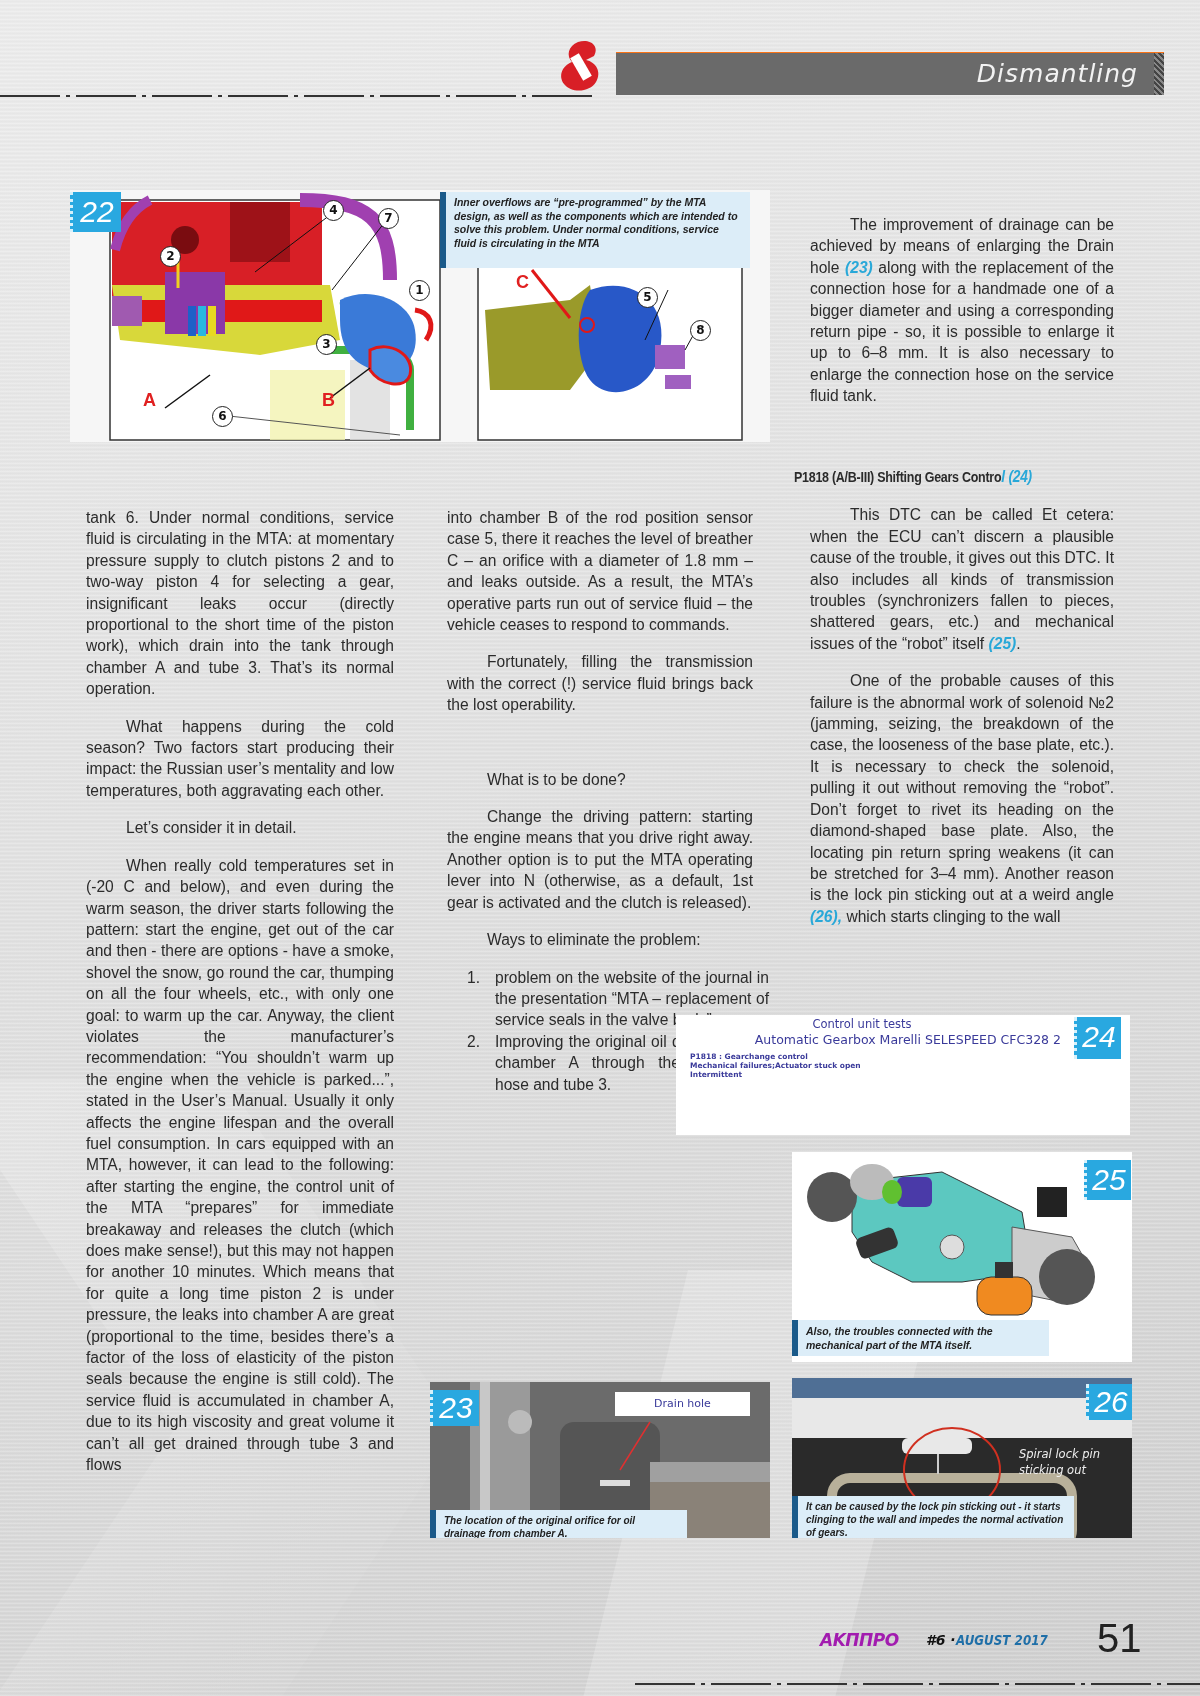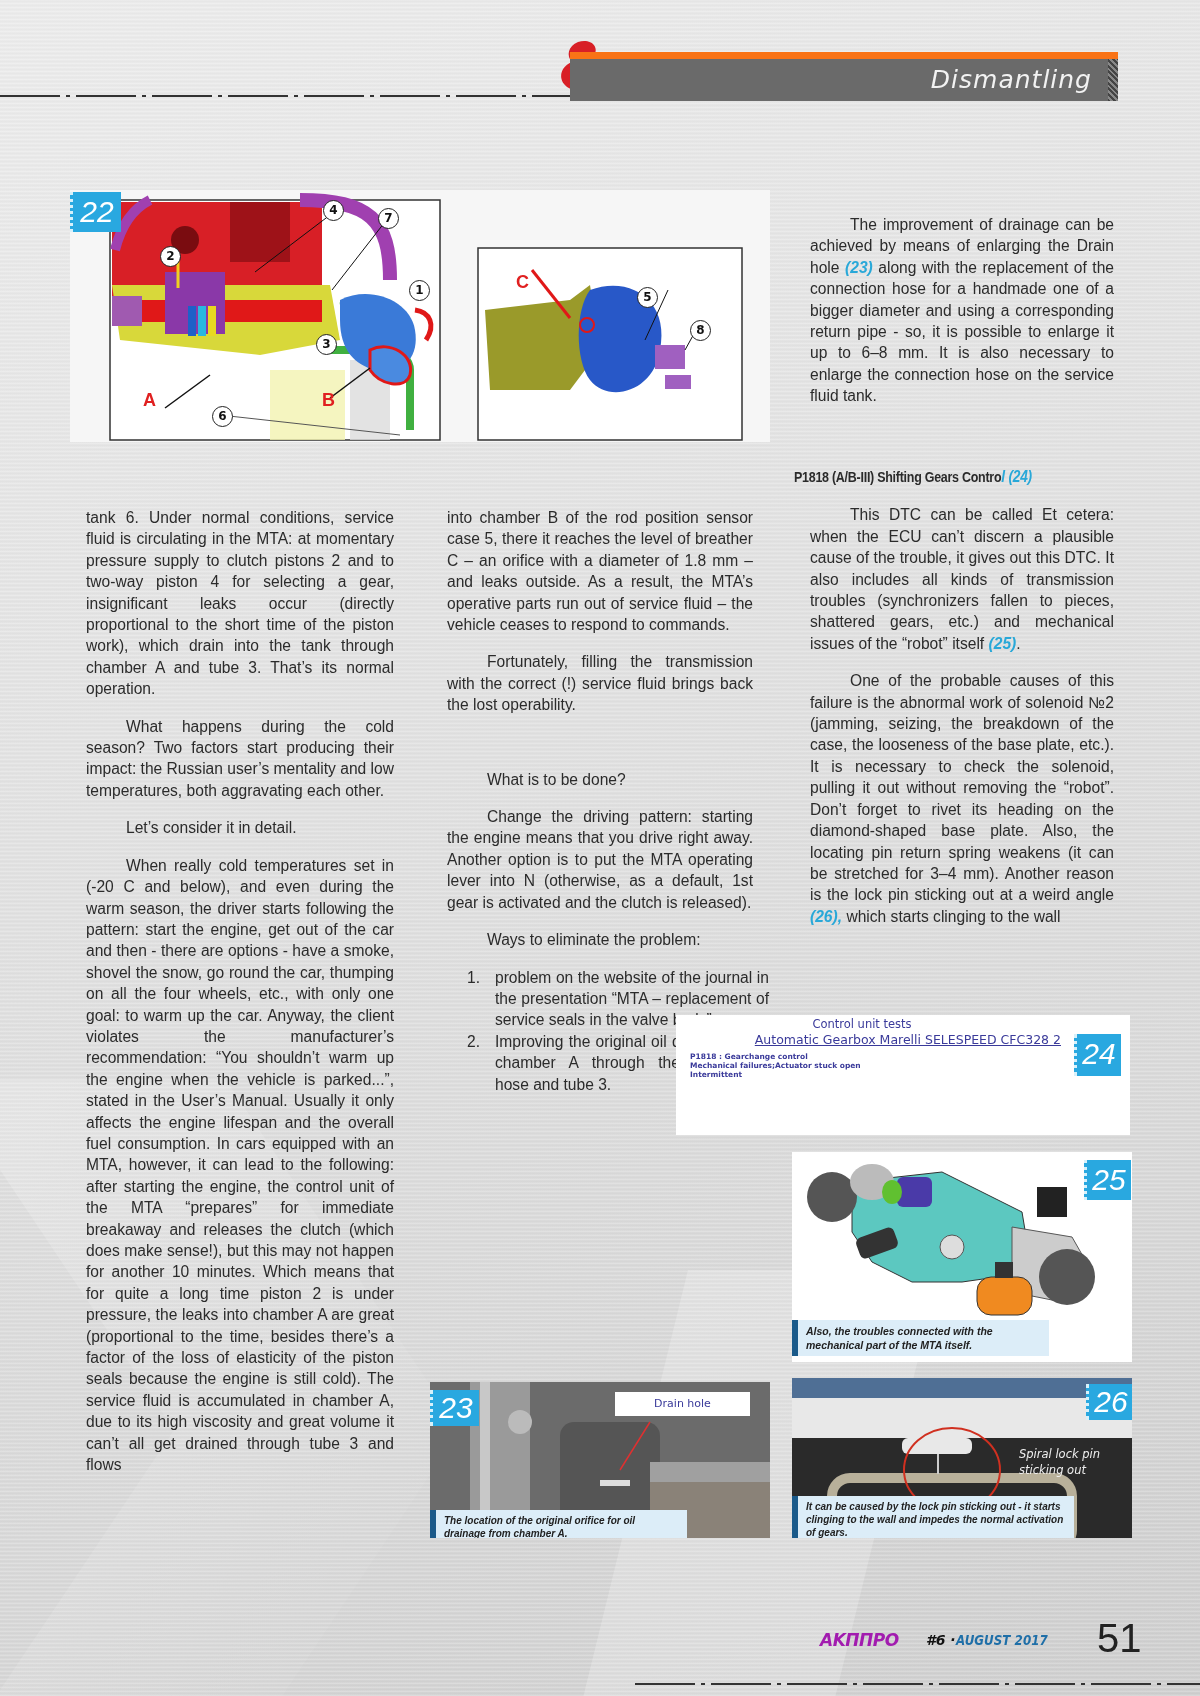--- a/index.html
+++ b/index.html
@@ -14,22 +14,22 @@
     background:linear-gradient(120deg, rgba(255,255,255,0.35), rgba(255,255,255,0.0));
     clip-path:polygon(0 0, 55% 0, 100% 50%, 55% 100%, 0 100%, 45% 50%); opacity:0.6; }
   .bg-chevron2 { position:absolute; left:580px; top:1270px; width:360px; height:440px;
     background:rgba(255,255,255,0.22);
     clip-path:polygon(30% 0, 100% 0, 70% 100%, 0 100%); }
 
   
   .dash-line { position:absolute; height:2px; background:
       repeating-linear-gradient(90deg, #333 0 60px, transparent 60px 66px, #333 66px 70px, transparent 70px 76px); }
   .logo { position:absolute; left:556px; top:38px; width:52px; height:56px; }
-  .section-bar { position:absolute; left:570px; top:52px; width:548px; height:42px; background:#6a6a6a;
-    border-top:7px solid #f97316; }
+  .section-bar { position:absolute; left:616px; top:52px; width:548px; height:42px; background:#6a6a6a;
+    border-top:1px solid #f97316; }
   .section-bar .stripes { position:absolute; right:0; top:0; width:10px; height:42px;
     background:repeating-linear-gradient(45deg,#444 0 2px,#888 2px 4px); }
   .section-title { position:absolute; right:26px; top:6px; color:#f2f2f2; font-style:italic;
     font-family:"DejaVu Sans", sans-serif; font-size:25px; letter-spacing:1px; }
 
   
   .col { position:absolute; font-size:15.6px; line-height:21.4px; text-align:justify; color:#2b2b2b;
     font-family:"Liberation Sans", sans-serif; }
   .col p { margin:16px; }
   .col p.ind { text-indent:40px; }
@@ -48,21 +48,21 @@
   .caption { position:absolute; background:#dcedf8; border-left:6px solid #1a5a8a;
     font-style:italic; font-weight:bold; font-size:10.5px; line-height:13px; color:#222;
     padding:4px 8px; font-family:"Liberation Sans", sans-serif; transform-origin:left top; }
   .numcirc { position:absolute; width:19px; height:19px; border:1.5px solid #222; border-radius:50%;
     background:#fff; font-size:12px; font-weight:bold; text-align:center; line-height:19px; color:#111; }
   .letter { position:absolute; color:#e02020; font-weight:bold; font-size:18px; font-family:"Liberation Sans", sans-serif; }
 
   
   .dtc { position:absolute; left:676px; top:1015px; width:454px; height:120px; background:#fff; }
   .dtc .t1 { position:absolute; left:0; width:340px; top:2px; text-align:center; color:#3a3a9a; font-size:11.5px;padding-left:16px; }
-  .dtc .t2 { position:absolute; left:0; width:385px; top:17px; text-align:right; color:#3a3a9a; font-size:12.5px;text-decoration:underline; }
+  .dtc .t2 { position:absolute; left:0; width:385px; top:17px; text-align:right; color:#3a3a9a; font-size:12.5px; }
   .dtc .codes { position:absolute; left:14px; top:37px; color:#3a3a9a; font-size:7.5px; font-weight:bold; line-height:9px; }
 
   
   .footer-brand { position:absolute; left:820px; top:1630px; font-family:"DejaVu Sans", sans-serif; font-weight:bold; font-style:italic; font-size:17px; color:#a21caf; letter-spacing:-0.5px; }
   .footer-issue { position:absolute; left:926px; top:1632px; font-size:14px; font-weight:bold; color:#111; font-style:italic; }
   .footer-date { position:absolute; left:956px; top:1632px; font-size:14px; font-weight:bold; color:#1f6fa8; font-style:italic; transform:scaleX(0.85); transform-origin:left; }
   .page-num { position:absolute; left:1097px; top:1616px; font-size:40px; color:#222; font-family:"Liberation Sans", sans-serif; font-weight:300; }
 </style>
 </head>
 <body>
@@ -123,20 +123,21 @@
   <div class="numcirc" style="left:90px; top:56px;">2</div>
   <div class="numcirc" style="left:246px; top:144px;">3</div>
   <div class="numcirc" style="left:253px; top:10px;">4</div>
   <div class="numcirc" style="left:567px; top:97px;">5</div>
   <div class="numcirc" style="left:142px; top:216px;">6</div>
   <div class="numcirc" style="left:308px; top:18px;">7</div>
   <div class="numcirc" style="left:620px; top:130px;">8</div>
   <div class="letter" style="left:73px; top:200px;">A</div>
   <div class="letter" style="left:252px; top:200px;">B</div>
   <div class="letter" style="left:446px; top:82px;">C</div>
+  <div class="caption" style="left:370px; top:2px; width:288px; height:68px; font-size:10.5px; line-height:13.5px;">Inner overflows are “pre-programmed” by the MTA design, as well as the components which are intended to solve this problem. Under normal conditions, service fluid is circulating in the MTA</div>
 </div>
 
 <div class="col" style="left:70px; top:491px; width:340px;">
   <p>tank 6. Under normal conditions, service fluid is circulating in the MTA: at momentary pressure supply to clutch pistons 2 and to two-way piston 4 for selecting a gear, insignificant leaks occur (directly proportional to the short time of the piston work), which drain into the tank through chamber A and tube 3. That’s its normal operation.</p>
   <p class="ind">What happens during the cold season? Two factors start producing their impact: the Russian user’s mentality and low temperatures, both aggravating each other.</p>
   <p class="ind">Let’s consider it in detail.</p>
   <p class="ind">When really cold temperatures set in (-20 C and below), and even during the warm season, the driver starts following the pattern: start the engine, get out of the car and then - there are options - have a smoke, shovel the snow, go round the car, thumping on all the four wheels, etc., with only one goal: to warm up the car. Anyway, the client violates the manufacturer’s recommendation: “You shouldn’t warm up the engine when the vehicle is parked...”, stated in the User’s Manual. Usually it only affects the engine lifespan and the overall fuel consumption. In cars equipped with an MTA, however, it can lead to the following: after starting the engine, the control unit of the MTA “prepares” for immediate breakaway and releases the clutch (which does make sense!), but this may not happen for another 10 minutes. Which means that for quite a long time piston 2 is under pressure, the leaks into chamber A are great (proportional to the time, besides there’s a factor of the loss of elasticity of the piston seals because the engine is still cold). The service fluid is accumulated in chamber A, due to its high viscosity and great volume it can’t all get drained through tube 3 and flows</p>
 </div>
 
 <div class="col" style="left:431px; top:491px; width:338px;">
@@ -168,21 +169,21 @@
 </div>
 
 <div class="dtc">
   <div class="t1">Control unit tests</div>
   <div class="t2">Automatic Gearbox Marelli SELESPEED CFC328 2</div>
   <div class="codes">
     <div>P1818 : Gearchange control</div>
     <div>Mechanical failures;Actuator stuck open</div>
     <div>Intermittent</div>
   </div>
-  <div class="badge" style="left:398px; top:19px; width:44px; height:42px;">24</div>
+  <div class="badge" style="left:398px; top:2px; width:44px; height:42px;">24</div>
 </div>
 
 <div class="fig" style="left:792px; top:1152px; width:340px; height:210px;">
   <svg width="340" height="210" style="position:absolute;left:0;top:0;">
     <polygon points="60,30 150,20 230,60 240,120 170,130 120,130 80,110 60,80" fill="#5cc8c0" stroke="#333" stroke-width="1"></polygon>
     <ellipse cx="40" cy="45" rx="25" ry="25" fill="#555"></ellipse>
     <ellipse cx="80" cy="30" rx="22" ry="18" fill="#bbb"></ellipse>
     <rect x="105" y="25" width="35" height="30" rx="6" fill="#4a3aa8"></rect>
     <ellipse cx="100" cy="40" rx="10" ry="12" fill="#60c030"></ellipse>
     <rect x="65" y="80" width="40" height="22" rx="6" fill="#333" transform="rotate(-20 85 91)"></rect>

